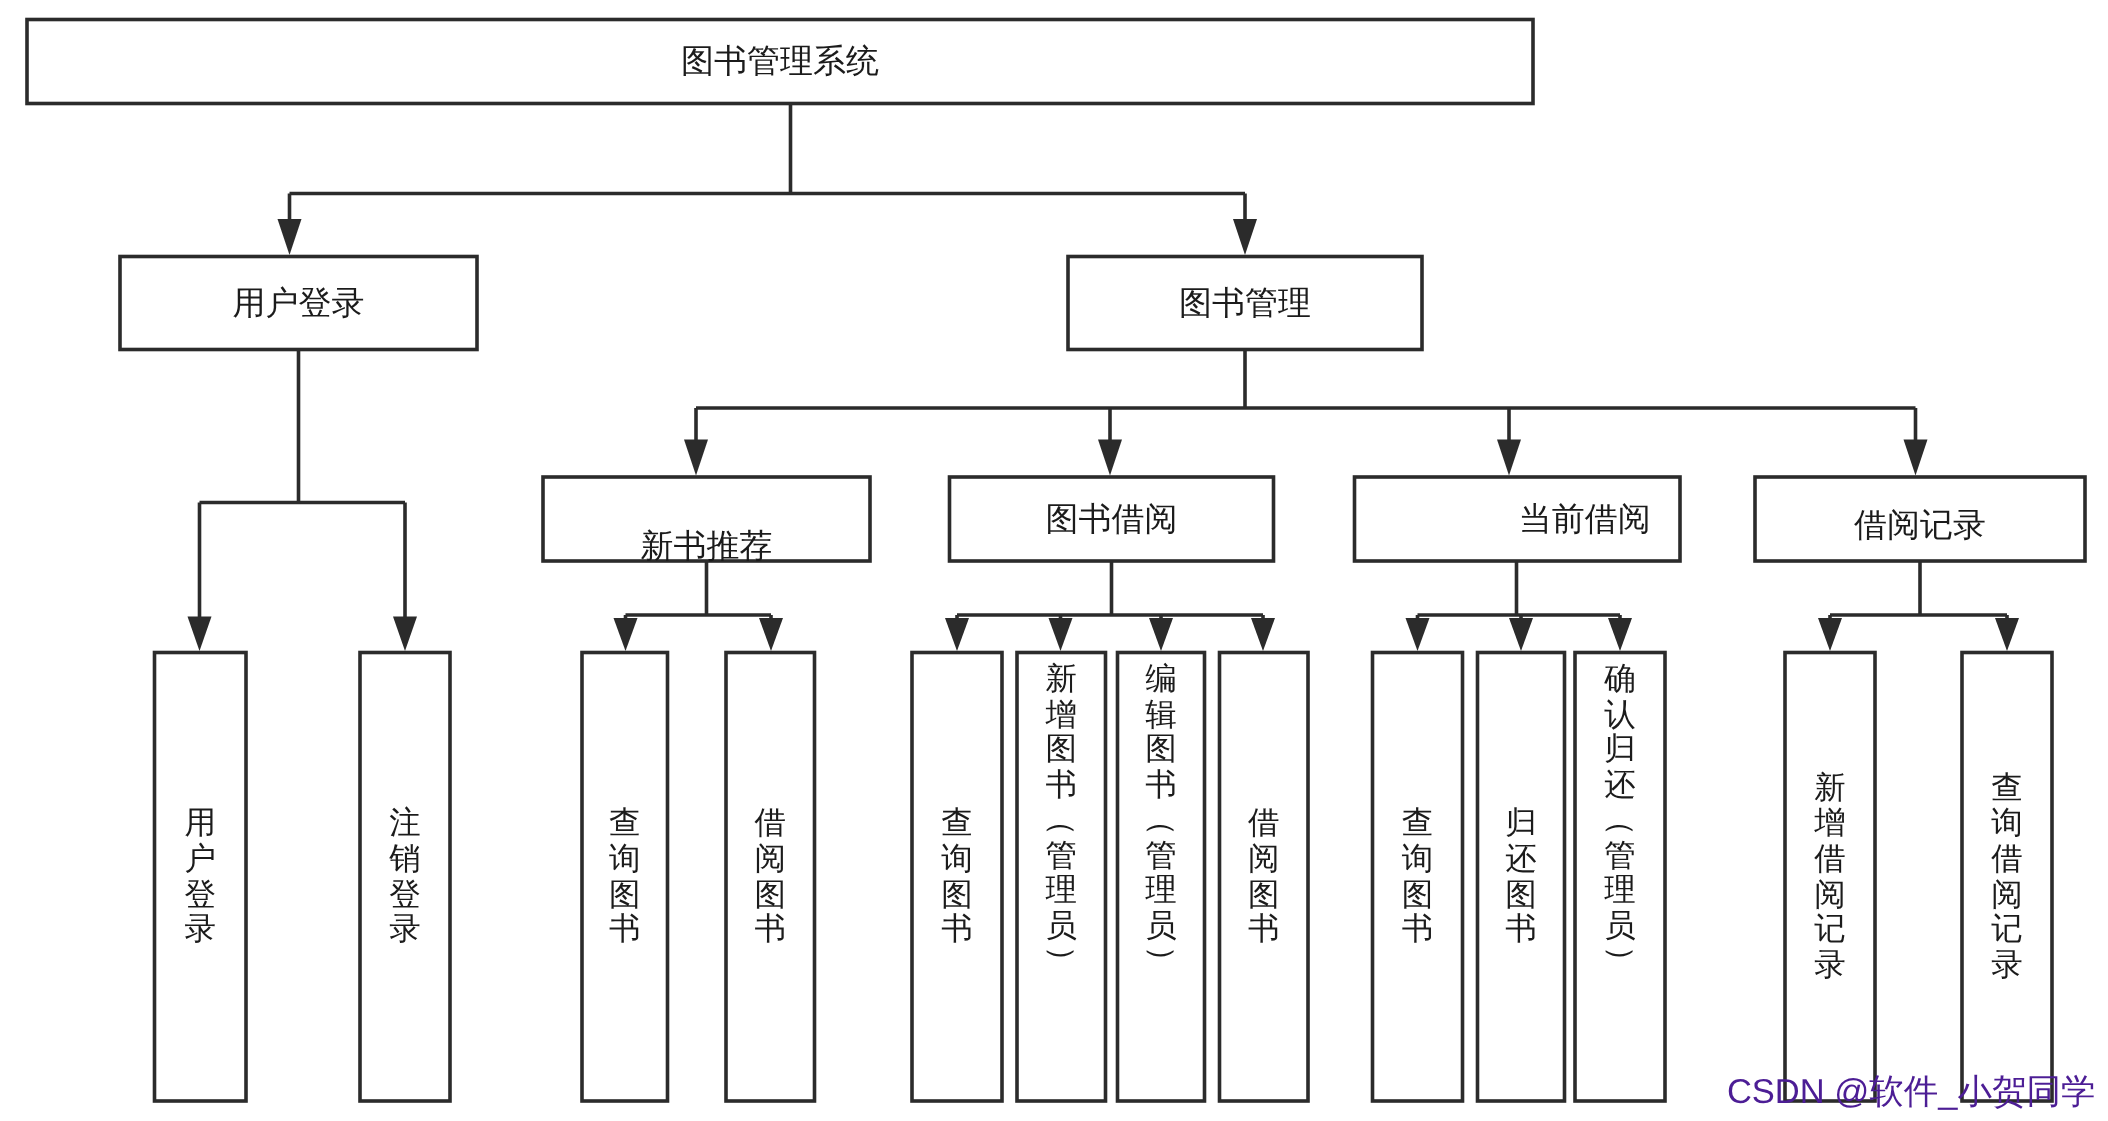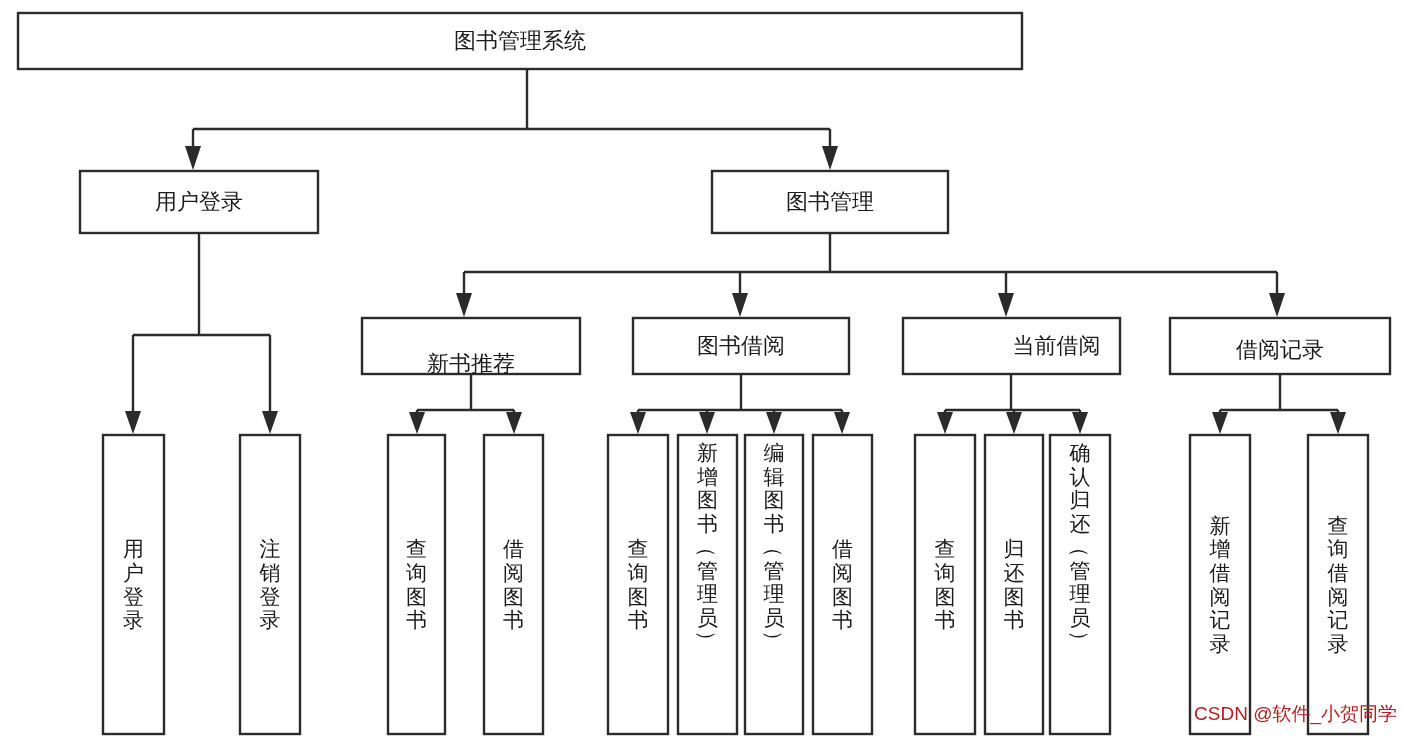--- a/index.html
+++ b/index.html
@@ -64,23 +64,23 @@
     align-items: center;
     justify-content: center;
     font-family: "Liberation Sans", "DejaVu Sans", sans-serif;
     font-size: 22px;
     color: #1b1b1b;
     pointer-events: none;
   }
   .watermark {
     position: absolute;
     right: 8px;
-    bottom: 20px;
-    color: #b91c1c;
-    font-size: 19px;
+    bottom: 4px;
+    color: #4c1d95;
+    font-size: 23px;
     font-family: "Liberation Sans", "DejaVu Sans", sans-serif;
     pointer-events: none;
     white-space: nowrap;
   }
 </style>
 </head>
 <body>
 
 <div id="diagram-root">
 

